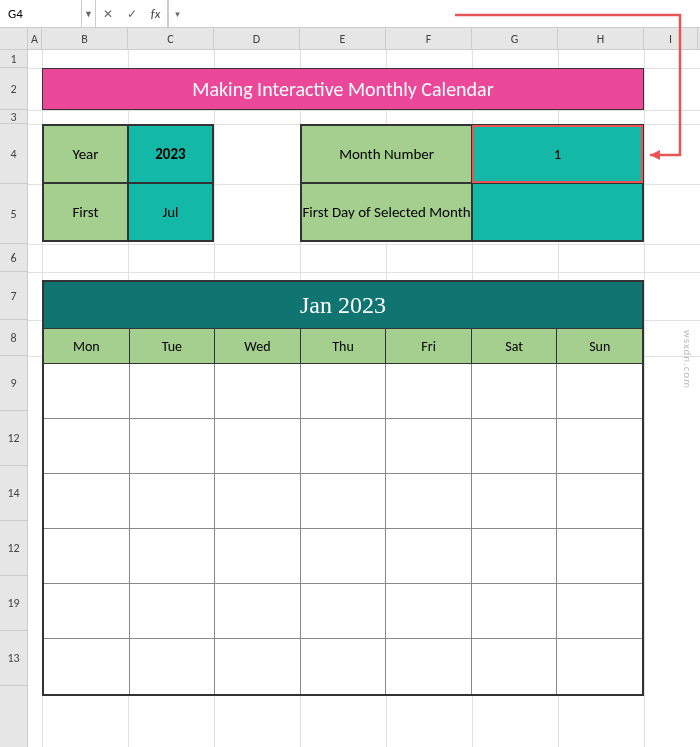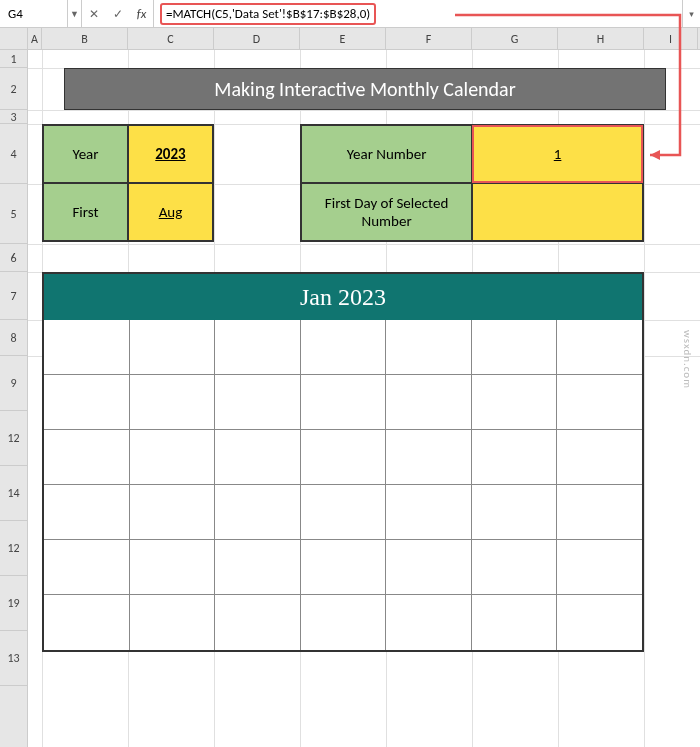--- a/index.html
+++ b/index.html
@@ -13,21 +13,21 @@
     }
     
     .formula-bar {
       display: flex;
       align-items: center;
       height: 28px;
       border-bottom: 1px solid #ccc;
       background: #fff;
     }
     .name-box {
-      width: 68px;
+      width: 82px;
       padding: 0 8px;
       font-size: 13px;
       border-right: 1px solid #ccc;
       height: 100%;
       display: flex;
       align-items: center;
     }
     .name-box-dd {
       width: 14px;
       display: flex;
@@ -160,28 +160,27 @@
     }
     .gl-v { position: absolute; top: 0; bottom: 0; width: 1px; background: #e0e0e0; }
     .gl-h { position: absolute; left: 0; right: 0; height: 1px; background: #e0e0e0; }
 
     .title-banner {
       position: absolute;
       left: 14px;
       top: 18px;
       width: 602px;
       height: 42px;
-      background: #737373;
+      background: #ec4899;
       color: #fff;
       font-size: 20px;
       display: flex;
       align-items: center;
       justify-content: center;
       border: 1px solid #333;
-      margin-left: 22px;
     }
 
     .info-table-1 {
       position: absolute;
       left: 14px;
       top: 74px;
       width: 172px;
       border-collapse: collapse;
     }
     .info-table-2 {
@@ -191,41 +190,41 @@
       width: 344px;
       border-collapse: collapse;
     }
     .info-table-1 td, .info-table-2 td {
       border: 2px solid #333;
       height: 58px;
       text-align: center;
       font-size: 15px;
     }
     .green-cell { background: #a5cf8e; }
-    .white-cell { background: #fde047; text-decoration: underline; }
+    .white-cell { background: #14b8a6; }
     .t1-c1 { width: 86px; }
     .t1-c2 { width: 86px; }
     .t2-c1 { width: 172px; }
     .t2-c2 { width: 172px; }
 
     .selected-cell {
       position: relative;
     }
     .selected-cell::after {
       content: '';
       position: absolute;
       inset: -1px;
       border: 2px solid #e85555;
       pointer-events: none;
     }
 
     .calendar-wrap {
       position: absolute;
       left: 14px;
-      top: 222px;
+      top: 230px;
       width: 602px;
       border: 2px solid #333;
     }
     .cal-title {
       background: #107570;
       color: #fff;
       font-size: 24px;
       height: 46px;
       display: flex;
       align-items: center;
@@ -283,25 +282,20 @@
   </style>
 </head>
 <body>
 
 <div class="formula-bar">
   <div class="name-box">G4</div>
   <div class="name-box-dd">▼</div>
   <div class="fb-btn">✕</div>
   <div class="fb-btn">✓</div>
   <div class="fx-label">fx</div>
-  <div class="formula-input">
-    <div class="formula-highlight">
-      <span>=MATCH(C5,'Data Set'!$B$17:$B$28,0)</span>
-    </div>
-  </div>
   <div class="formula-expand">▾</div>
 </div>
 
 <div class="col-headers">
   <div class="corner"></div>
   <div class="col-h col-A">A</div>
   <div class="col-h col-B">B</div>
   <div class="col-h col-C">C</div>
   <div class="col-h col-D">D</div>
   <div class="col-h col-E">E</div>
@@ -353,40 +347,49 @@
     <div class="title-banner">Making Interactive Monthly Calendar</div>
 
     <table class="info-table-1">
       <tbody>
           <tr>
         <td class="green-cell t1-c1">Year</td>
         <td class="white-cell t1-c2" style="font-weight:bold">2023</td>
       </tr>
       <tr>
         <td class="green-cell t1-c1">First</td>
-        <td class="white-cell t1-c2">Aug</td>
+        <td class="white-cell t1-c2">Jul</td>
       </tr>
     </tbody>
       </table>
 
     <table class="info-table-2">
       <tbody>
           <tr>
-        <td class="green-cell t2-c1">Year Number</td>
+        <td class="green-cell t2-c1">Month Number</td>
         <td class="white-cell t2-c2 selected-cell">1</td>
       </tr>
       <tr>
-        <td class="green-cell t2-c1">First Day of Selected Number</td>
+        <td class="green-cell t2-c1">First Day of Selected Month</td>
         <td class="white-cell t2-c2"></td>
       </tr>
     </tbody>
       </table>
 
     <div class="calendar-wrap">
       <div class="cal-title">Jan 2023</div>
+      <div class="cal-days">
+        <div class="cal-day-h">Mon</div>
+        <div class="cal-day-h">Tue</div>
+        <div class="cal-day-h">Wed</div>
+        <div class="cal-day-h">Thu</div>
+        <div class="cal-day-h">Fri</div>
+        <div class="cal-day-h">Sat</div>
+        <div class="cal-day-h">Sun</div>
+      </div>
       <div class="cal-body">
         <div class="cal-row">
           <div class="cal-cell"></div>
           <div class="cal-cell"></div>
           <div class="cal-cell"></div>
           <div class="cal-cell"></div>
           <div class="cal-cell"></div>
           <div class="cal-cell"></div>
           <div class="cal-cell"></div>
         </div>

